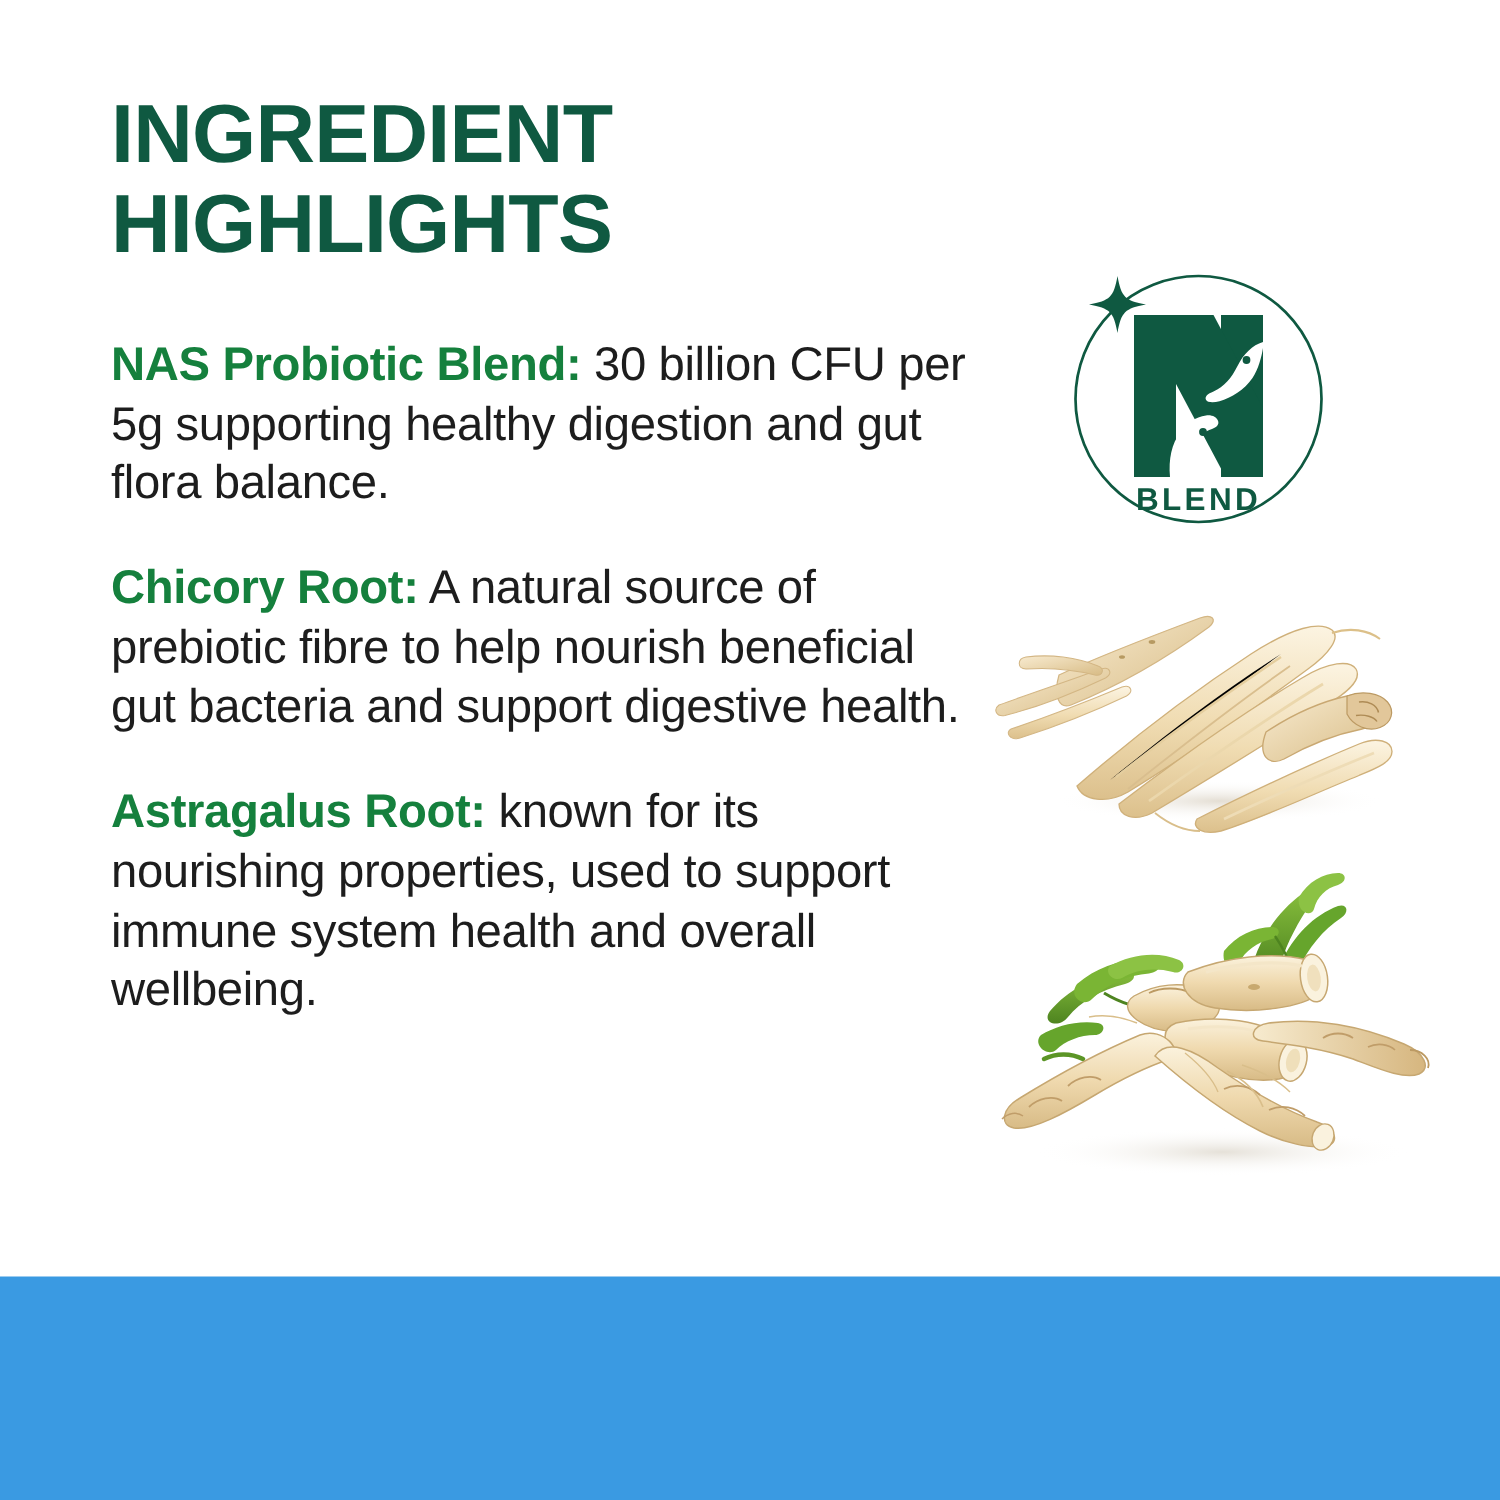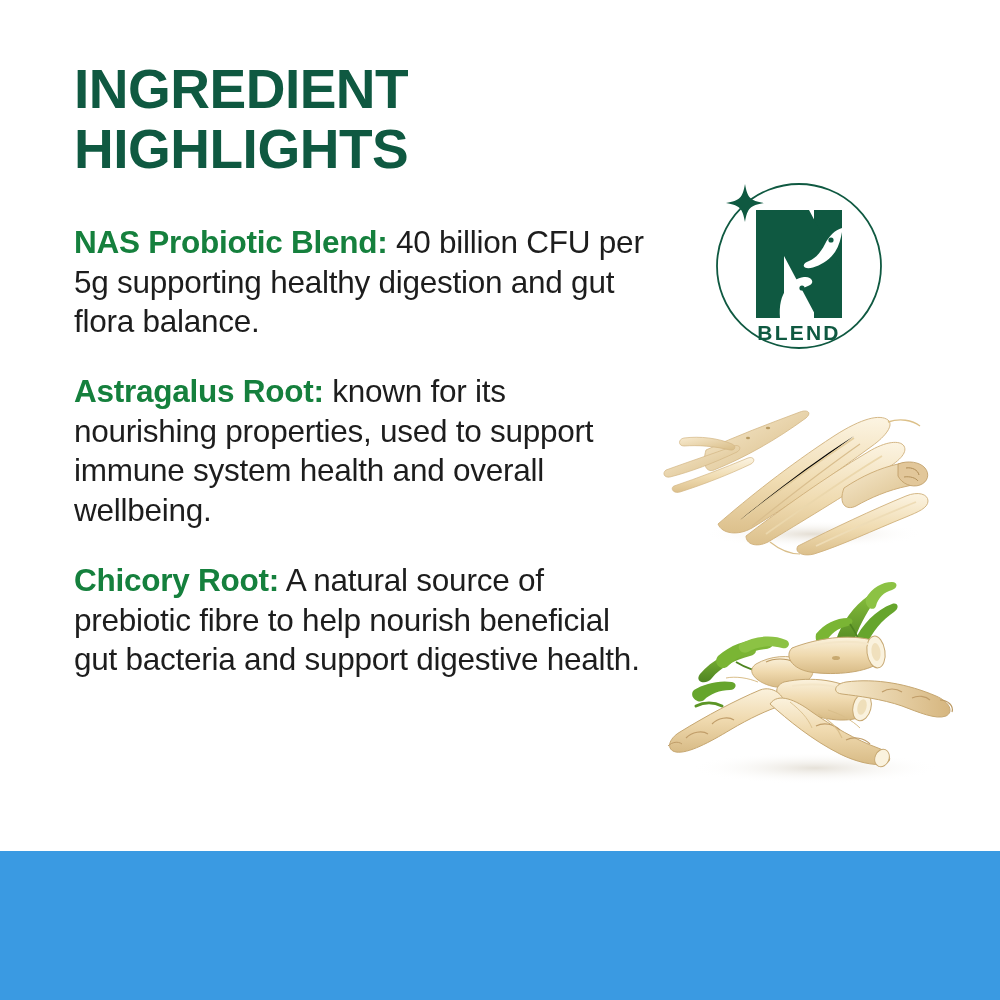--- a/index.html
+++ b/index.html
@@ -105,29 +105,29 @@
 <body>
 
 <div id="page">
 
   <h1 id="page-title">INGREDIENT
 HIGHLIGHTS</h1>
 
   <div id="ingredient-list">
 
     <p class="ingredient-item">
-      <span class="ingredient-name">NAS Probiotic Blend:</span><span class="ingredient-desc"> 40 billion CFU per 5g supporting healthy digestion and gut flora balance.</span>
+      <span class="ingredient-name">NAS Probiotic Blend:</span><span class="ingredient-desc"> 30 billion CFU per 5g supporting healthy digestion and gut flora balance.</span>
+    </p>
+
+    <p class="ingredient-item">
+      <span class="ingredient-name">Chicory Root:</span><span class="ingredient-desc"> A natural source of prebiotic fibre to help nourish beneficial gut bacteria and support digestive health.</span>
     </p>
 
     <p class="ingredient-item">
       <span class="ingredient-name">Astragalus Root:</span><span class="ingredient-desc"> known for its nourishing properties, used to support immune system health and overall wellbeing.</span>
-    </p>
-
-    <p class="ingredient-item">
-      <span class="ingredient-name">Chicory Root:</span><span class="ingredient-desc"> A natural source of prebiotic fibre to help nourish beneficial gut bacteria and support digestive health.</span>
     </p>
 
   </div>
 
   <div id="nas-blend-badge">
     <svg viewBox="0 0 180 182" xmlns="http://www.w3.org/2000/svg">
 
       <circle cx="90" cy="90" r="82" fill="none" stroke="#0F5941" stroke-width="1.8"></circle>
 
       <path d="M36 8 C38.5 22 41 24.5 55 27 C41 29.5 38.5 32 36 46 C33.5 32 31 29.5 17 27 C31 24.5 33.5 22 36 8 Z" fill="#0F5941"></path>

